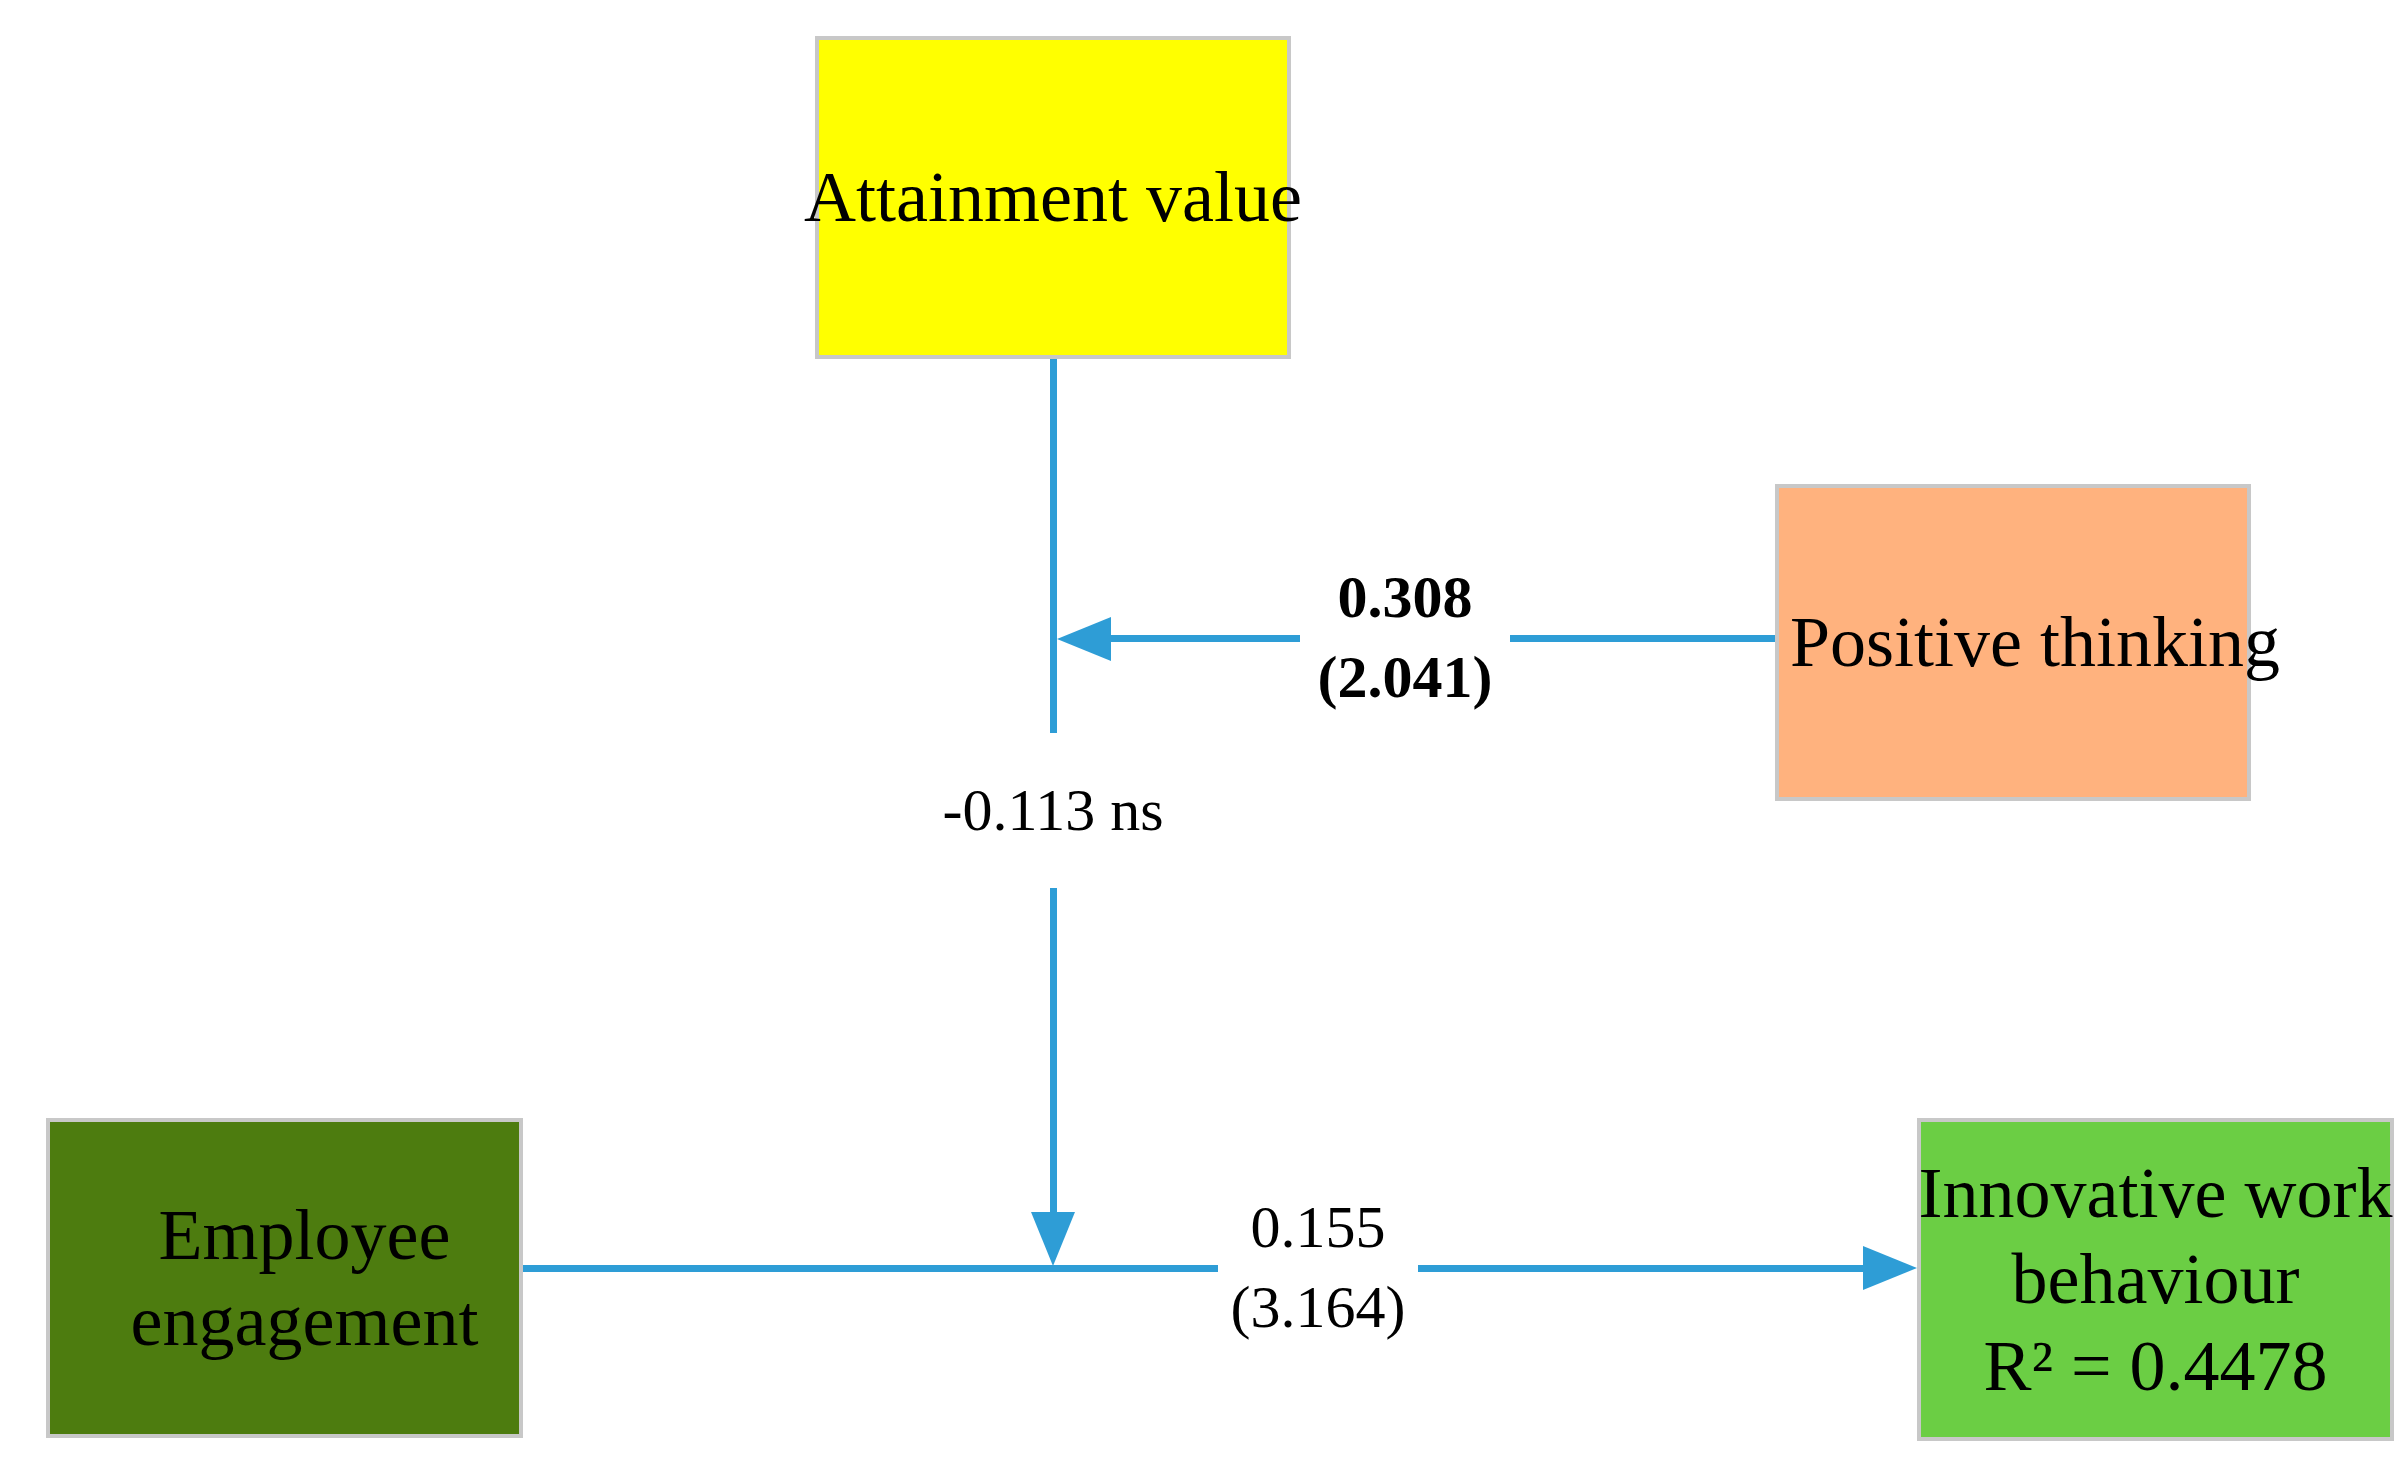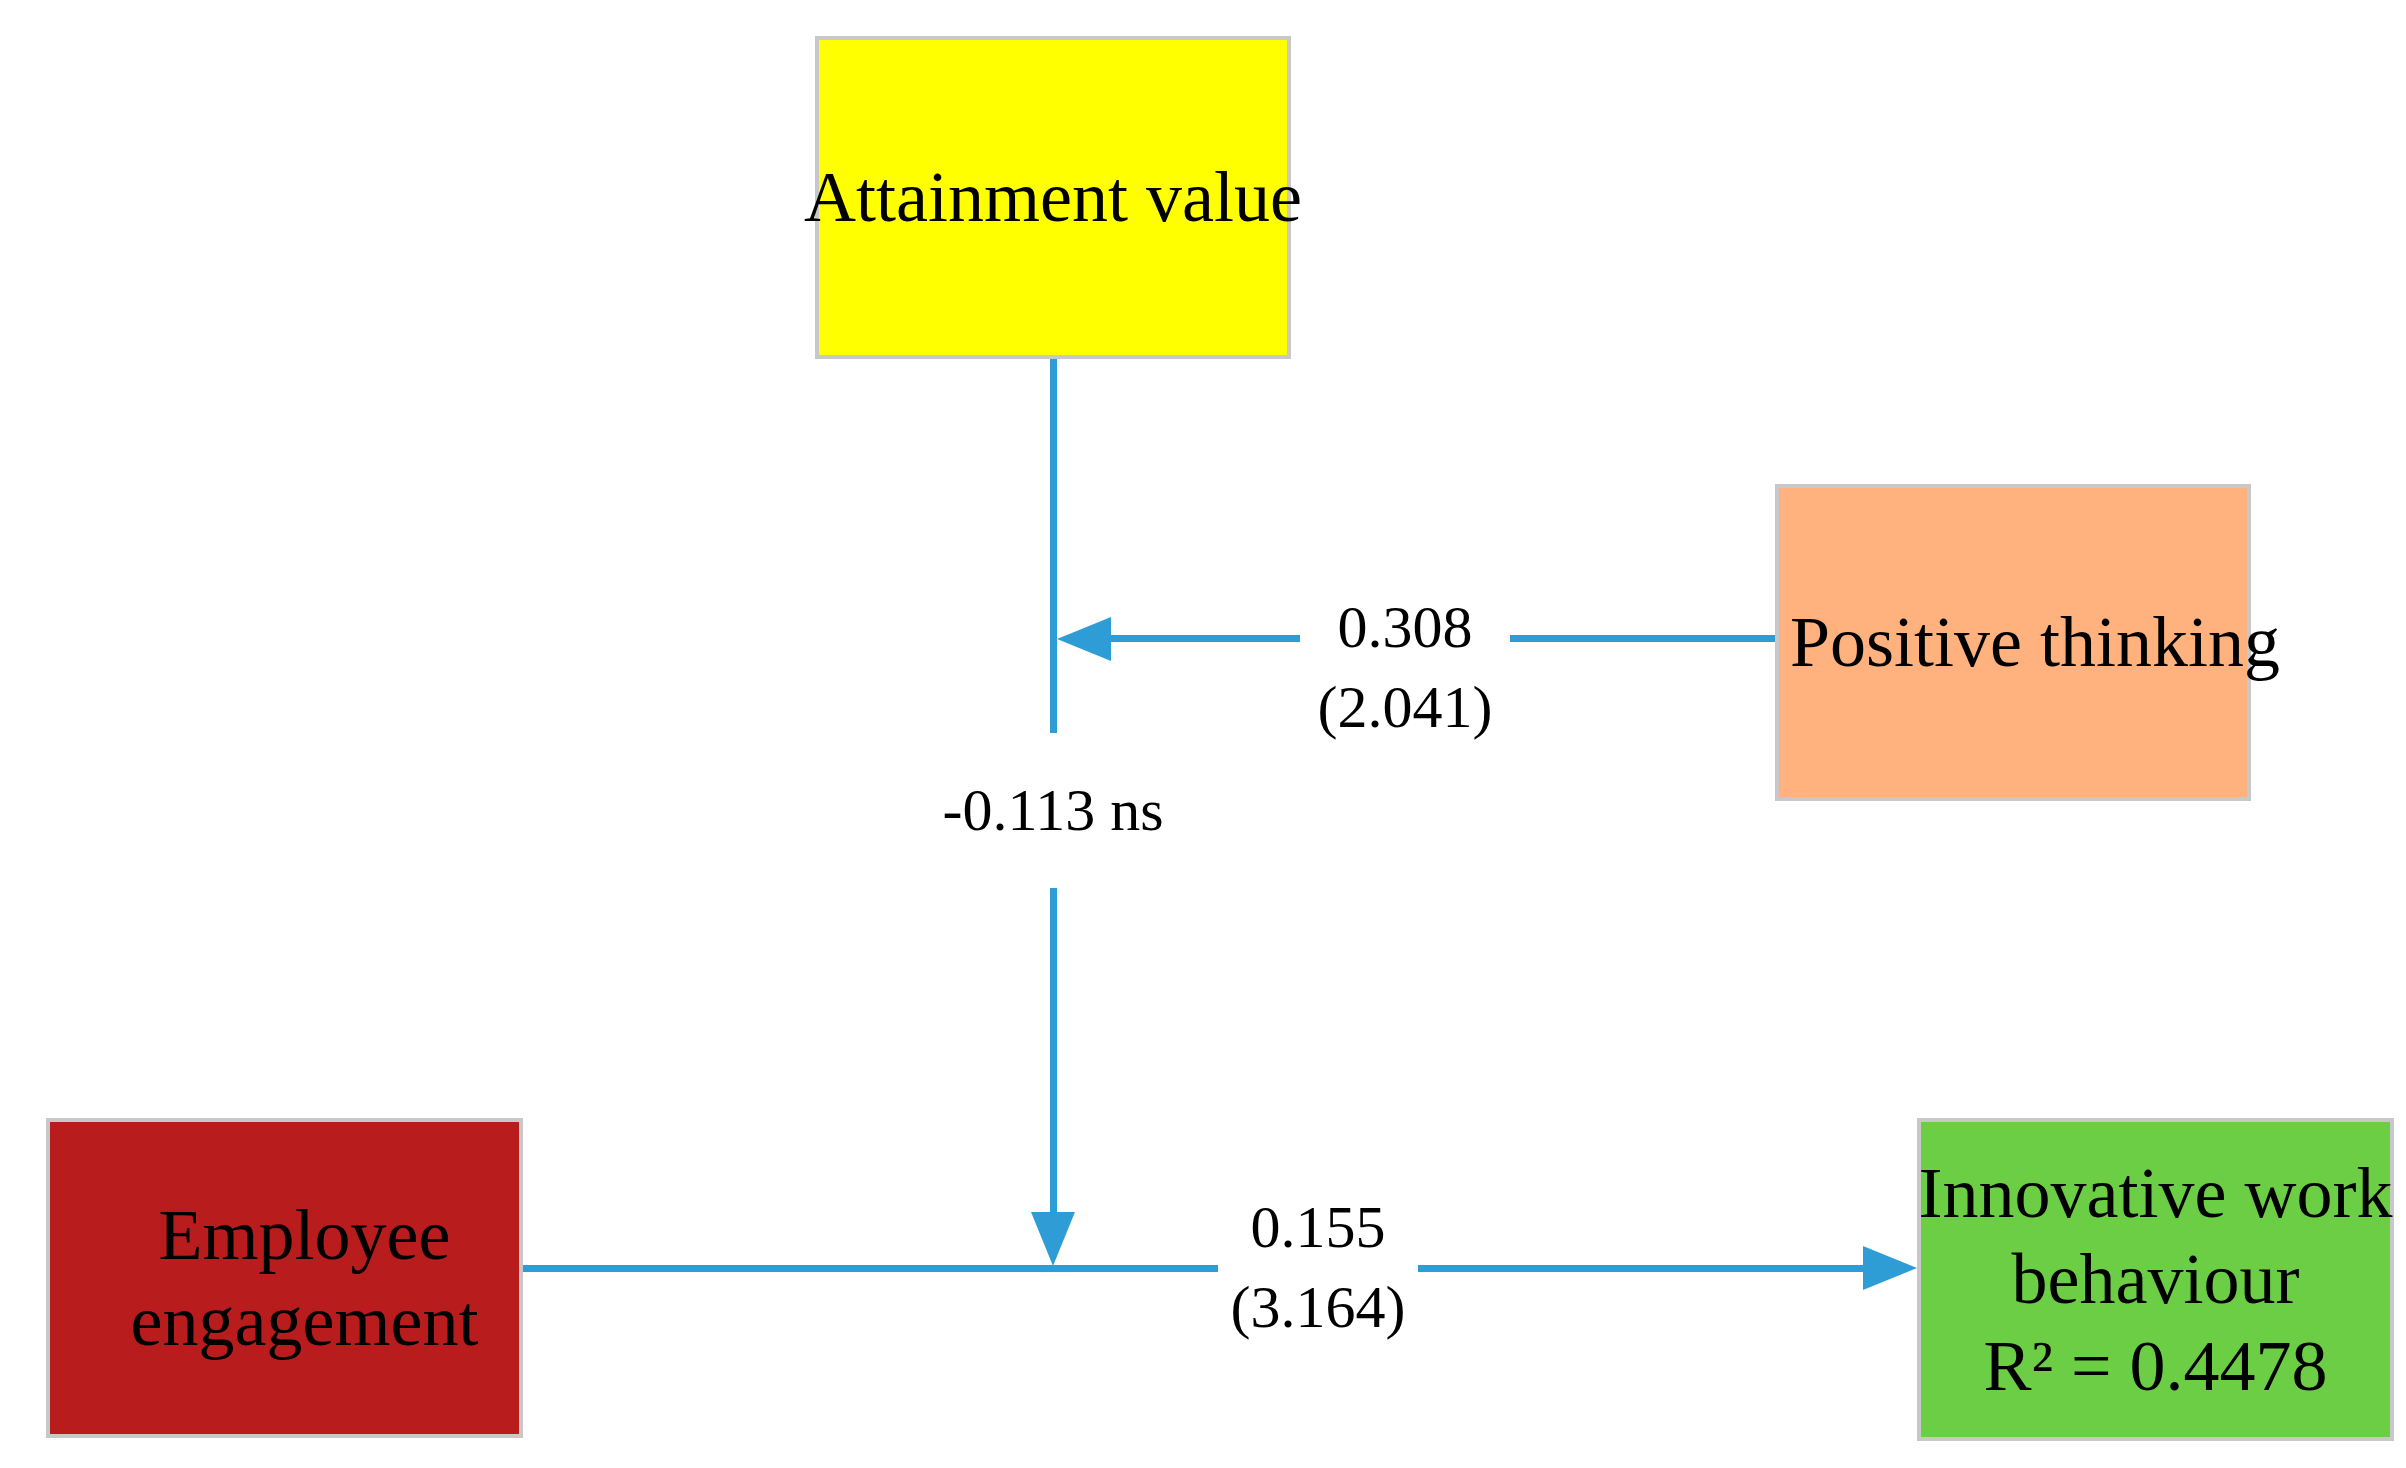--- a/index.html
+++ b/index.html
@@ -59,21 +59,21 @@
     background: #FFFFFF;
     display: flex;
     flex-direction: column;
     align-items: center;
     justify-content: center;
     text-align: center;
     font-size: 60px;
     line-height: 1.33;
     white-space: nowrap;
   }
-  #label-positive-path { left: 1300px; top: 592px; width: 210px; height: 152px; }
+  #label-positive-path { left: 1300px; top: 562px; width: 210px; height: 152px; font-weight: bold; }
   #label-moderation    { left: 913px;  top: 733px; width: 280px; height: 155px; }
   #label-engagement-path { left: 1218px; top: 1192px; width: 200px; height: 152px; }
   
   .box {
     position: absolute;
     border: 4px solid var(--box-border);
     display: flex;
     flex-direction: column;
     align-items: center;
     justify-content: center;
@@ -117,21 +117,21 @@
   </div>
 
   <div class="box" id="box-attainment" style="background-color: rgb(255, 255, 0);">
     <div>Attainment value</div>
   </div>
 
   <div class="box" id="box-positive" style="background-color: rgb(255, 178, 126);">
     <div>Positive thinking</div>
   </div>
 
-  <div class="box" id="box-employee" style="background-color: #b91c1c; padding-left: 40px;">
+  <div class="box" id="box-employee" style="background-color: #4d7c0f; padding-left: 40px;">
     <div>Employee</div>
     <div>engagement</div>
   </div>
 
   <div class="box" id="box-innovative" style="background-color: rgb(107, 206, 68);">
     <div>Innovative work</div>
     <div>behaviour</div>
     <div>R² = 0.4478</div>
   </div>
 

